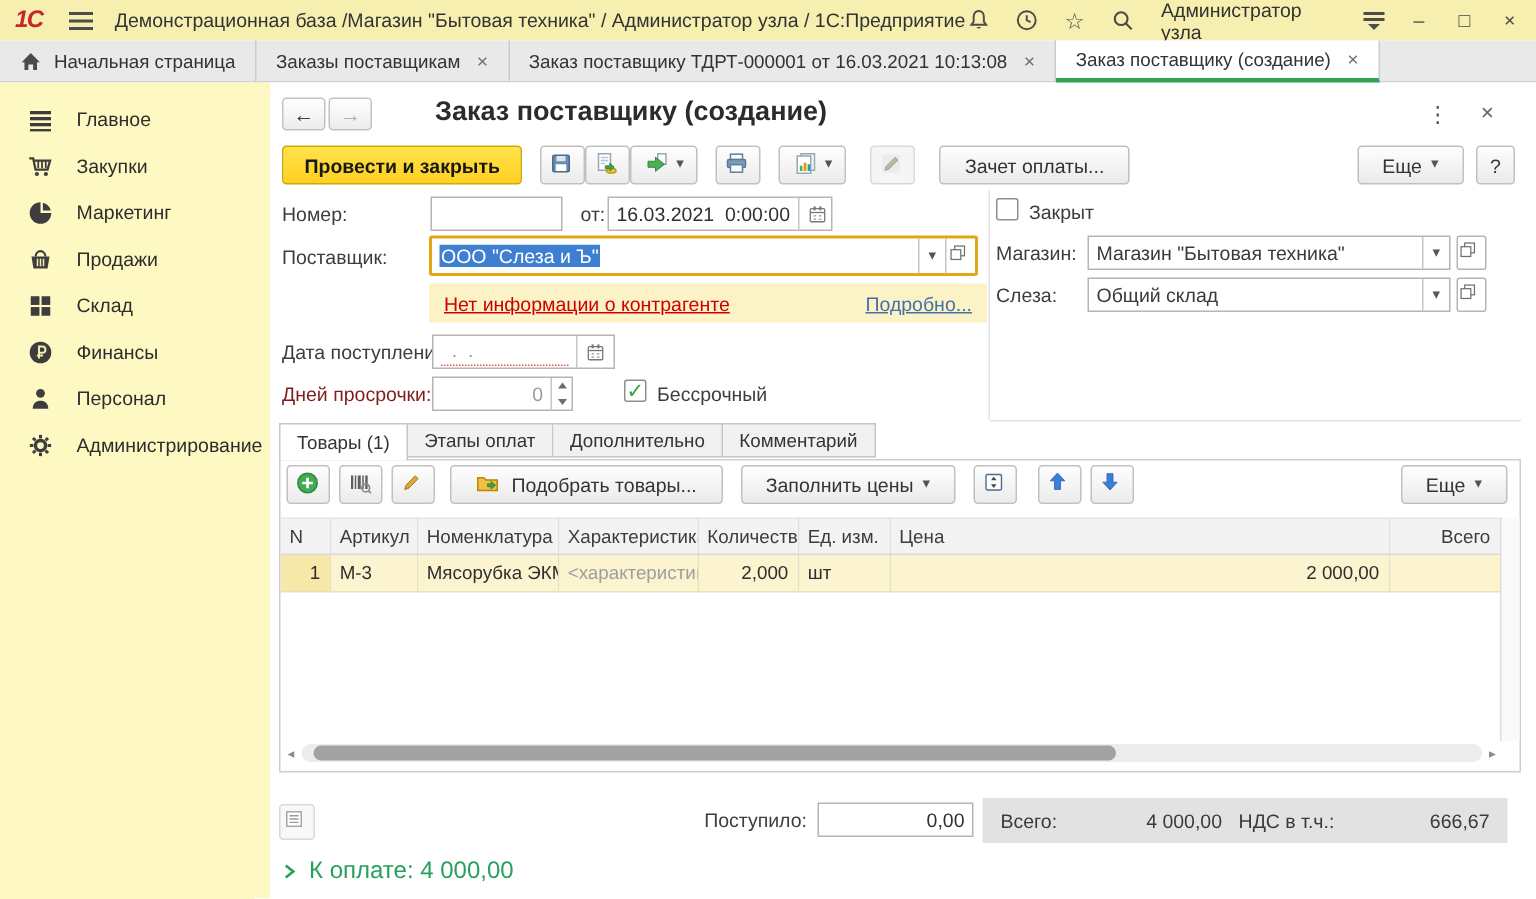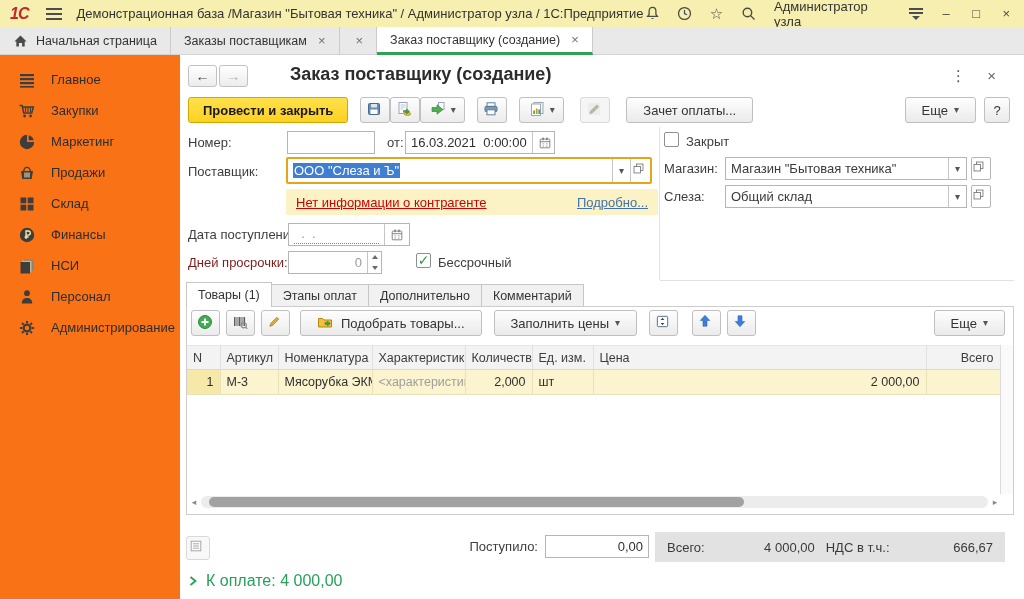--- a/index.html
+++ b/index.html
@@ -21,21 +21,21 @@
   .panelic .tri{width:0;height:0;border-left:4px solid transparent;border-right:4px solid transparent;border-top:4px solid #4c4c4c;background:none}
   .winbtn{width:16px;text-align:center;color:#4a4a4a;font-size:13px}
 
   
   .tabbar{position:absolute;left:0;top:27px;width:1024px;height:28px;background:#e9e9e9;display:flex;border-bottom:1px solid #d3d3d3}
   .wtab{display:flex;align-items:center;gap:8px;height:27px;padding:0 13px;border-right:1px solid #cbcbcb;font-size:12.5px;color:#333;white-space:nowrap}
   .wtab.active{background:#fff;height:28px;border-bottom:3px solid #31a154;z-index:2}
   .tab-close{color:#707070;font-size:13px;margin-left:3px}
 
   
-  .sidebar{position:absolute;left:0;top:55px;width:180px;height:544px;background:#f97316;padding-top:9px}
+  .sidebar{position:absolute;left:0;top:55px;width:180px;height:544px;background:#fef9c3;padding-top:9px}
   .snav{display:flex;align-items:center;height:31px;padding-left:18px;gap:15px;font-size:13px;color:#2d2d2d}
   .sic{width:18px;height:18px;flex:none;display:inline-flex}
 
   
   .main{position:absolute;left:180px;top:55px;width:844px;height:544px;background:#fff}
   .navbtn{position:absolute;width:29px;height:22px;border:1px solid #c2c2c2;border-radius:3px;background:linear-gradient(#ffffff,#ececec);display:flex;align-items:center;justify-content:center;font-size:14px;color:#3f3f3f}
   .navbtn.dis{color:#b3b3b3}
   .form-title{position:absolute;left:110px;top:9px;font-size:18px;color:#2c2c2c}
   .hdr-ic{position:absolute;font-size:15px;color:#666}
 
@@ -68,21 +68,21 @@
   .spin .dn::before{border-top:4px solid #6b6b6b}
   .cb{position:absolute;width:15px;height:15px;border:1px solid #8f8f8f;border-radius:2px;background:#fff;display:flex;align-items:center;justify-content:center}
   .cb .mark{color:#2f9e44;font-size:14px;font-weight:bold;line-height:1;margin-top:-2px}
   .warn{position:absolute;background:#fbf2c6;display:flex;align-items:center;padding:0 10px;font-size:13px}
   .warn .wl{color:#ce0000;text-decoration:underline}
   .warn .wr{margin-left:auto;color:#4372aa;text-decoration:underline}
   .vdiv{position:absolute;width:1px;background:#e2e2e2}
   .hdiv{position:absolute;height:1px;background:#e2e2e2}
 
   
-  .dtabs{position:absolute;left:6px;top:227px;display:flex;align-items:flex-end;height:25px}
+  .dtabs{position:absolute;left:6px;top:227px;display:flex;align-items:flex-start;height:25px}
   .dtab{height:23px;display:flex;align-items:center;padding:0 11px;border:1px solid #c6c6c6;border-left:none;background:#f1f1f1;font-size:12.5px;color:#333;white-space:nowrap}
   .dtab:first-child{border-left:1px solid #c6c6c6}
   .dtab.active{height:25px;background:#fff;border-bottom:none;z-index:3;position:relative}
   .ggroup{position:absolute;left:6px;top:251px;width:828px;height:209px;border:1px solid #cdcdcd;background:#fff;z-index:1}
   .gtb{position:absolute;left:4px;top:3px;display:flex;align-items:center;gap:6px}
   .gmore{position:absolute;right:8px;top:3px}
   .items{position:absolute;left:0;top:38px;width:813px;border-collapse:collapse;table-layout:fixed}
   .items th{height:24px;background:#f3f3f3;border-bottom:1px solid #d9d9d9;border-right:1px solid #e0e0e0;border-top:1px solid #e6e6e6;font-weight:normal;text-align:left;padding:0 6px;font-size:12.5px;color:#3c3c3c;white-space:nowrap;overflow:hidden}
   .items th.r{text-align:right}
   .items td{height:25px;background:#fcf4cf;border-right:1px solid #e8e1ba;border-bottom:1px solid #e8e1ba;padding:0 6px;font-size:12.5px;color:#2f2f2f;white-space:nowrap;overflow:hidden}
@@ -156,20 +156,21 @@
             <path d="M8 1.5 14.5 8h-2v5.5H9.7V9.6H6.3v3.9H3.5V8h-2z" fill="#4b4b4b"></path>
           </svg>
       </span>
       <span>Начальная страница</span>
     </div>
     <div class="wtab">
       <span>Заказы поставщикам</span>
       <span class="tab-close">×</span>
     </div>
     <div class="wtab">
+      <span>Заказ поставщику ТДРТ-000001 от 16.03.2021 10:13:08</span>
       <span class="tab-close">×</span>
     </div>
     <div class="wtab active">
       <span>Заказ поставщику (создание)</span>
       <span class="tab-close">×</span>
     </div>
   </nav>
 
   <aside class="sidebar">
     <div class="snav">
@@ -229,30 +230,20 @@
       <span>Склад</span>
     </div>
     <div class="snav">
       <span class="sic">
         <svg width="18" height="18" viewBox="0 0 18 18">
             <circle cx="9" cy="9" r="7.2" fill="#3d3d3d"></circle>
             <path d="M8 13V5h2.2a2.1 2.1 0 0 1 0 4.2H8M6.6 11h4" fill="none" stroke="#f6efaf" stroke-width="1.3"></path>
           </svg>
       </span>
       <span>Финансы</span>
-    </div>
-    <div class="snav">
-      <span class="sic">
-        <svg width="18" height="18" viewBox="0 0 18 18">
-            <rect x="6" y="2.5" width="9.5" height="11.5" fill="#87876f"></rect>
-            <rect x="4" y="3.8" width="9.5" height="11.5" fill="#b9b99d"></rect>
-            <rect x="2.5" y="5" width="9.5" height="11.5" fill="#3d3d3d"></rect>
-          </svg>
-      </span>
-      <span>НСИ</span>
     </div>
     <div class="snav">
       <span class="sic">
         <svg width="18" height="18" viewBox="0 0 18 18">
             <circle cx="9" cy="5.2" r="2.9" fill="#3d3d3d"></circle>
             <path d="M3.8 15.5c0-3.7 2.3-5.4 5.2-5.4s5.2 1.7 5.2 5.4z" fill="#3d3d3d"></path>
           </svg>
       </span>
       <span>Персонал</span>
     </div>

